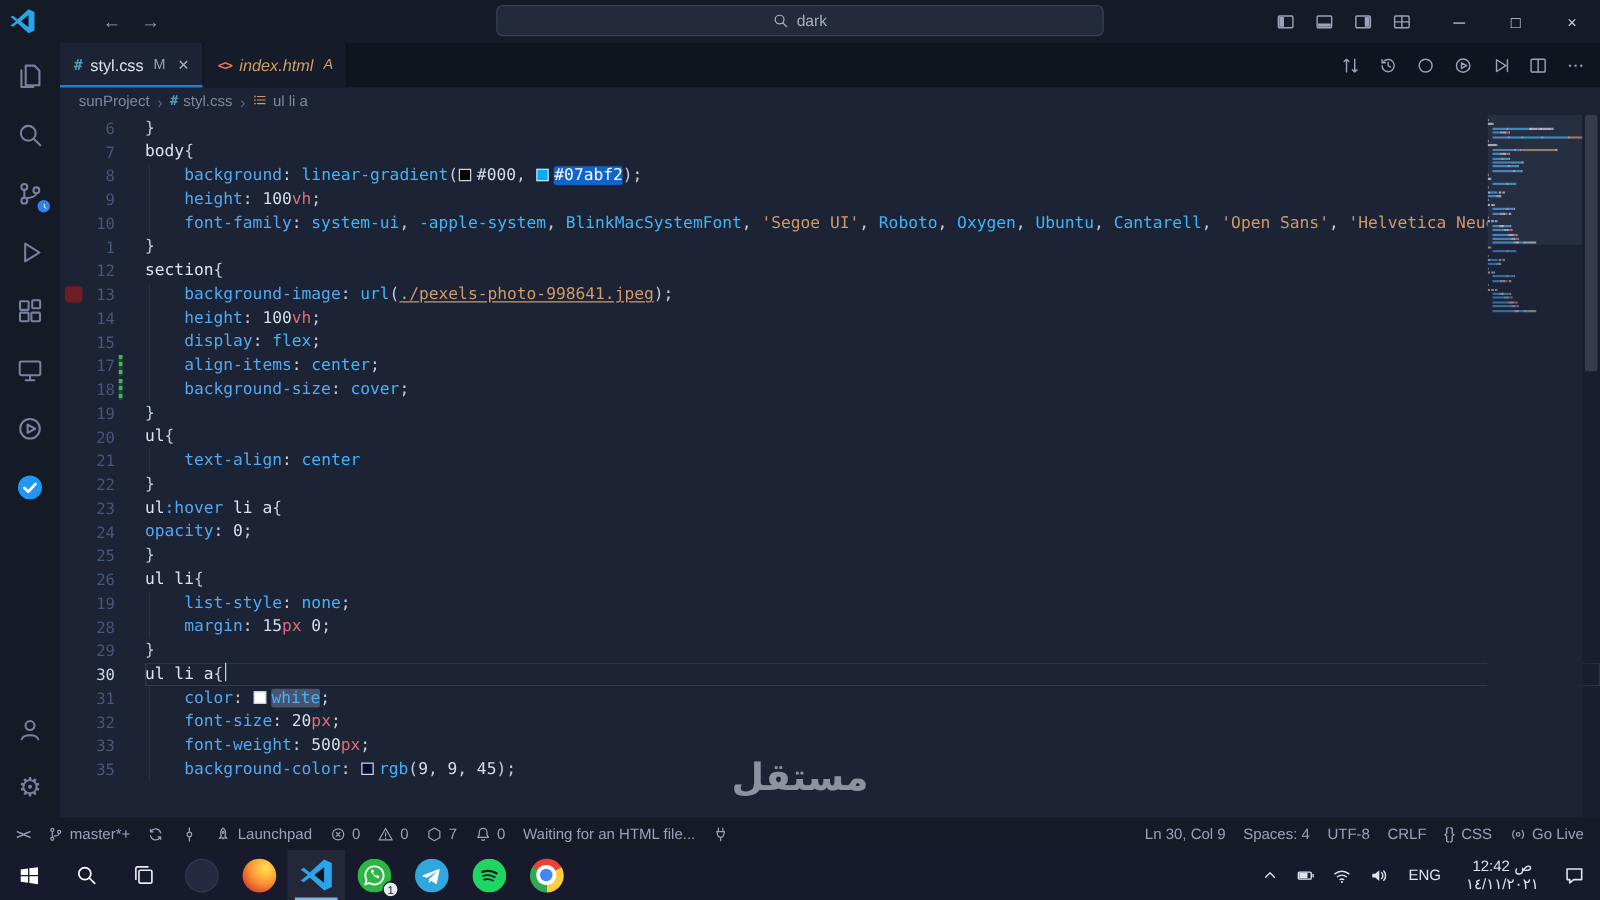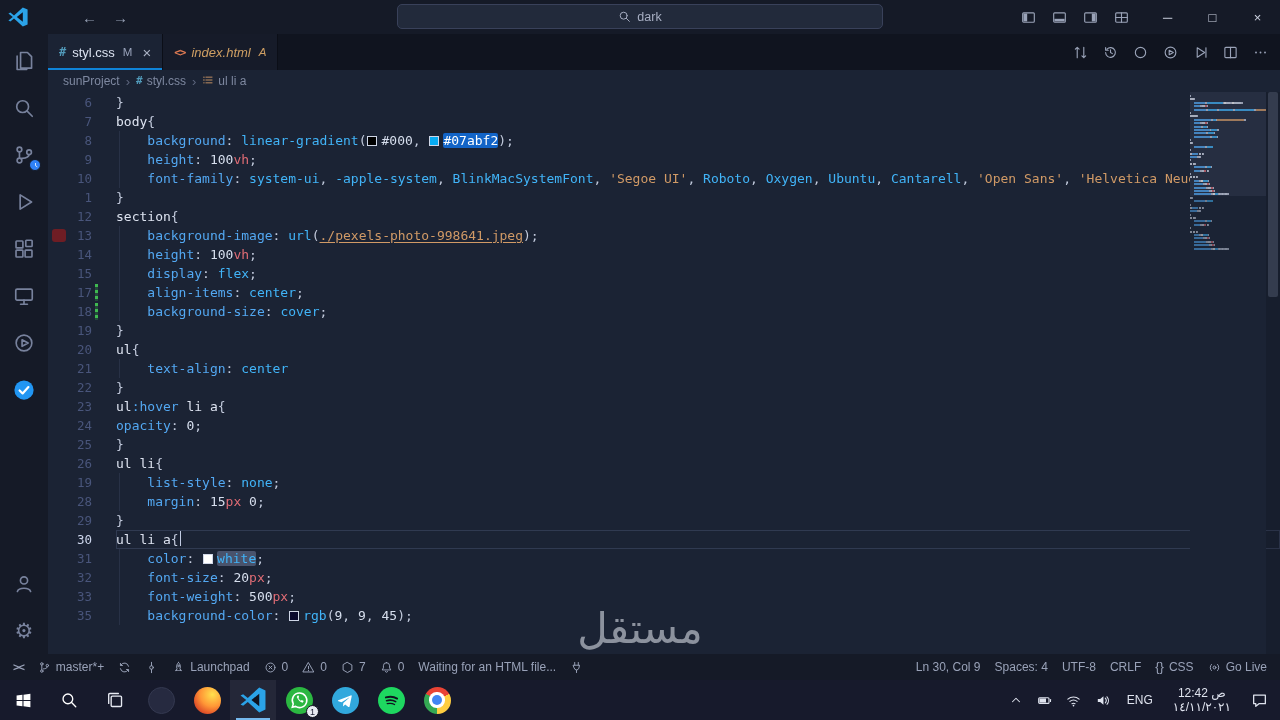--- a/index.html
+++ b/index.html
@@ -84,21 +84,21 @@
 .chrome::before{content:"";position:absolute;inset:22%;background:#fff;border-radius:50%}
 .chrome::after{content:"";position:absolute;inset:31%;background:#4285f4;border-radius:50%}
 .tb-badge{position:absolute;right:3px;bottom:2px;min-width:13px;height:13px;border-radius:7px;background:#e8eaf2;color:#1a1d30;font-size:9px;display:flex;align-items:center;justify-content:center;border:1px solid #10131f}
 .tray{margin-left:auto;display:flex;align-items:center;color:#dfe3ee}
 .tray-ic{padding:0 7px;display:flex;align-items:center}
 .tray-lang{font-size:12px;padding:0 10px}
 .tray-clock{text-align:center;font-size:12px;line-height:14px;padding:0 10px}
 .tray-action{padding:0 12px 0 10px;display:flex;align-items:center}
 
 .watermark{position:absolute;left:0;right:0;top:606px;z-index:40;text-align:center;pointer-events:none;color:#e9edf5}
-.wm-title{font-family:"DejaVu Sans",sans-serif;font-size:42px;font-weight:normal;opacity:.55;line-height:1.1}
+.wm-title{font-family:"DejaVu Sans",sans-serif;font-size:30px;font-weight:bold;opacity:.55;line-height:1.1}
 .wm-sub{font-size:23px;opacity:.5;letter-spacing:.5px}
 </style>
 </head>
 <body>
 
 <div class="screen">
 
   <div class="titlebar">
     <div class="tb-logo">
         <svg width="20" height="20" viewBox="0 0 100 100">

